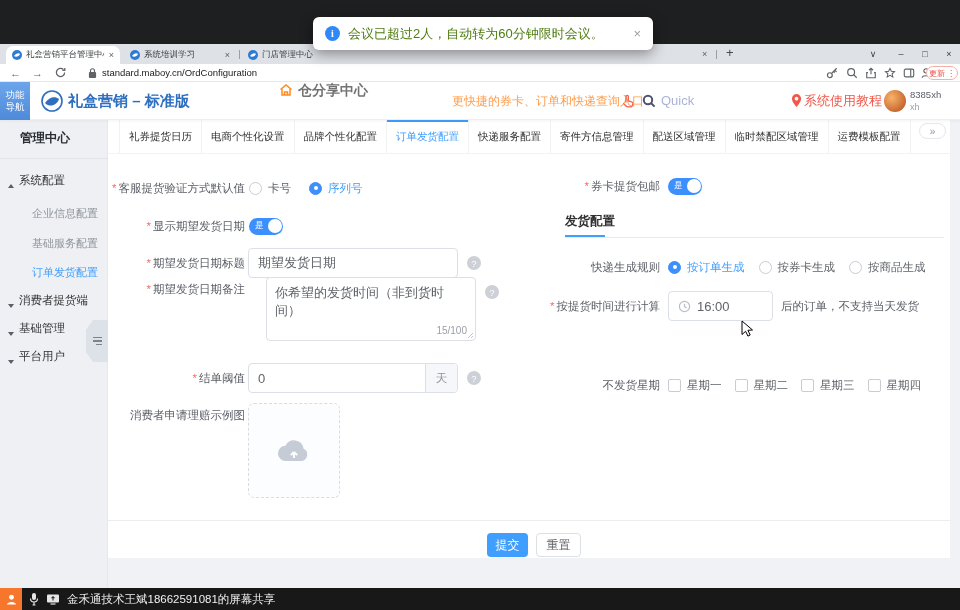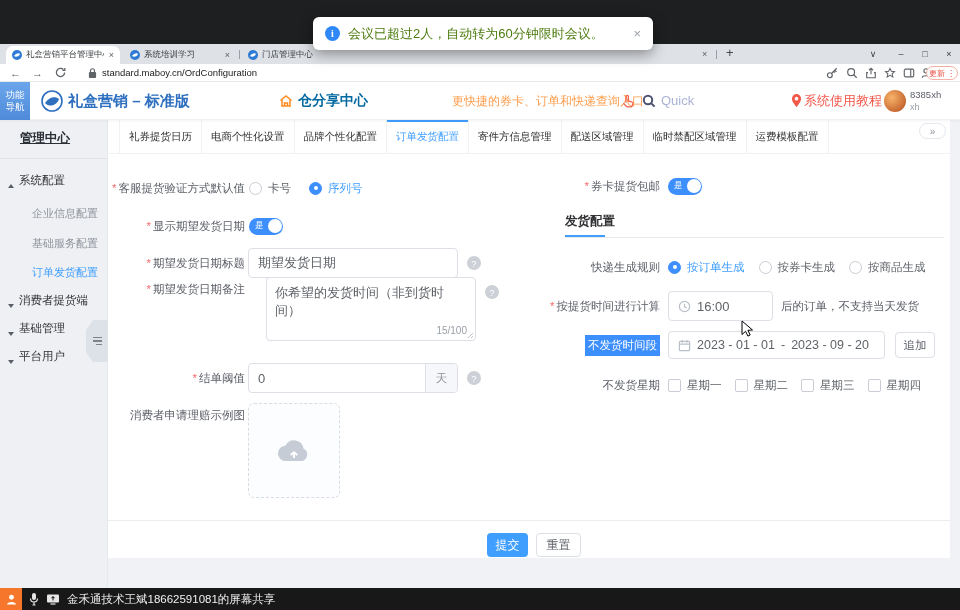--- a/index.html
+++ b/index.html
@@ -36,34 +36,34 @@
   .url { position:absolute; left:102px; top:0; height:18px; line-height:18px; font-size:9.5px; color:#202124; }
   .upd { position:absolute; left:926px; top:2px; width:32px; height:14px; border:1px solid #f3b0a6; border-radius:8px;
          display:flex; align-items:center; justify-content:center; gap:2px; font-size:8px; color:#e8453c; background:#fff; }
 
   
   .appheader { position:absolute; left:0; top:82px; width:960px; height:38px; background:#fff; border-bottom:1px solid #edeff2;
                box-shadow:0 1px 3px rgba(0,0,0,.05); z-index:5; }
   .navtog { position:absolute; left:0; top:0; width:30px; height:38px; background:linear-gradient(#6ba6ec,#4f8ad9); color:#fff;
             font-size:9.5px; display:flex; flex-direction:column; align-items:center; justify-content:center; line-height:12px; }
   .brand { position:absolute; left:68px; top:0; height:38px; line-height:38px; font-size:15px; font-weight:bold; color:#2e6fc0; white-space:nowrap; }
-  .sharec { position:absolute; left:278px; top:0; height:38px; display:flex; align-items:center; gap:4px;
-            font-size:14px; font-weight:bold; color:#0369a1; white-space:nowrap; }
+  .sharec { position:absolute; left:278px; top:0; height:38px; display:flex; align-items:flex-start; gap:4px;
+            font-size:14px; font-weight:bold; color:#737373; white-space:nowrap; }
   .qtip { position:absolute; left:452px; top:0; height:38px; line-height:38px; font-size:12px; color:#ff9d4d; white-space:nowrap; }
   .quickl { position:absolute; left:661px; top:0; height:38px; line-height:38px; font-size:13px; color:#aab3d6; }
   .tut { position:absolute; left:804px; top:0; height:38px; line-height:38px; font-size:13px; color:#f2574a; white-space:nowrap; }
   .avatar { position:absolute; left:884px; top:8px; width:22px; height:22px; border-radius:50%;
             background:radial-gradient(circle at 35% 35%, #f7b36a, #c96a32 70%, #8a4420); }
   .uname { position:absolute; left:910px; top:7px; font-size:9.5px; color:#5a5e66; line-height:12px; }
   .usub  { position:absolute; left:910px; top:19px; font-size:9px; color:#9aa0a8; line-height:12px; }
 
   
   .main { position:absolute; left:0; top:120px; width:960px; height:468px; background:#f0f2f5; }
   .sidebar { position:absolute; left:0; top:0; width:108px; height:468px; background:#eef0f3; border-right:1px solid #e5e8ec; }
-  .sb-title { position:absolute; left:20px; top:10px; font-size:12.5px; font-weight:bold; color:#2b2f36;text-decoration:underline; }
+  .sb-title { position:absolute; left:20px; top:10px; font-size:12.5px; font-weight:bold; color:#2b2f36; }
   .sb-div { position:absolute; left:0; top:38px; width:108px; height:1px; background:#e1e4e9; }
   .sb-g { position:absolute; left:8px; display:flex; align-items:flex-end; gap:5px; font-size:11.5px; color:#303133; height:14px; }
   .sb-c { position:absolute; left:32px; font-size:11px; color:#8f949c; height:14px; line-height:14px; }
   .sb-c.on { color:#409eff; }
   .tri { width:0; height:0; border-left:3.5px solid transparent; border-right:3.5px solid transparent; }
   .tri.up { border-bottom:4.5px solid #5a5e66; }
   .tri.down { border-top:4.5px solid #5a5e66; }
   .sb-handle { position:absolute; left:86px; top:200px; width:22px; height:42px; background:#dde1e8;
                clip-path:polygon(32% 0,100% 0,100% 100%,32% 100%,0 76%,0 24%);
                display:flex; flex-direction:column; align-items:center; justify-content:center; gap:2px; }
@@ -308,20 +308,21 @@
       </div>
   </div>
 
   <div class="card">
     <div class="cardhead">
       <div class="ctabs">
         <span class="ctab">礼券提货日历</span>
         <span class="ctab">电商个性化设置</span>
         <span class="ctab">品牌个性化配置</span>
         <span class="ctab on">订单发货配置</span>
+        <span class="ctab">快递服务配置</span>
         <span class="ctab">寄件方信息管理</span>
         <span class="ctab">配送区域管理</span>
         <span class="ctab">临时禁配区域管理</span>
         <span class="ctab">运费模板配置</span>
       </div>
       <span class="ovf">»</span>
     </div>
 
     <div class="lrow" style="top:53px">
       <span class="lbl"><span class="star">*</span><span>客服提货验证方式默认值</span></span>
@@ -407,35 +408,20 @@
             <svg width="13" height="13" viewBox="0 0 14 14" fill="none" stroke="#b9bfc9" stroke-width="1.3">
               <circle cx="7" cy="7" r="5.5"></circle>
               <path d="M7 4v3.2l2.2 1.3"></path>
             </svg>
           </span>
         <span>16:00</span>
       </span>
       <span class="suffix">后的订单，不支持当天发货</span>
     </div>
 
-    <div class="rrow" style="top:211px;height:28px">
-      <span class="lbl"><span class="hl">不发货时间段</span></span>
-      <span class="inp" style="margin-left:8px;width:217px;height:28px;font-size:12.5px">
-        <span>
-            <svg width="13" height="13" viewBox="0 0 14 14" fill="none" stroke="#b9bfc9" stroke-width="1.3">
-              <rect x="1.5" y="2.5" width="11" height="10" rx="1"></rect>
-              <path d="M1.5 5.5h11M4.5 1v3M9.5 1v3"></path>
-            </svg>
-          </span>
-        <span style="flex:1;text-align:center">2023 - 01 - 01</span>
-        <span>-</span>
-        <span style="flex:1;text-align:center">2023 - 09 - 20</span>
-      </span>
-      <span class="append">追加</span>
-    </div>
 
     <div class="rrow" style="top:250px">
       <span class="lbl">不发货星期</span>
       <span class="cb" style="margin-left:8px"></span>
       <span class="optl">星期一</span>
       <span class="cb" style="margin-left:13px"></span>
       <span class="optl">星期二</span>
       <span class="cb" style="margin-left:13px"></span>
       <span class="optl">星期三</span>
       <span class="cb" style="margin-left:13px"></span>

